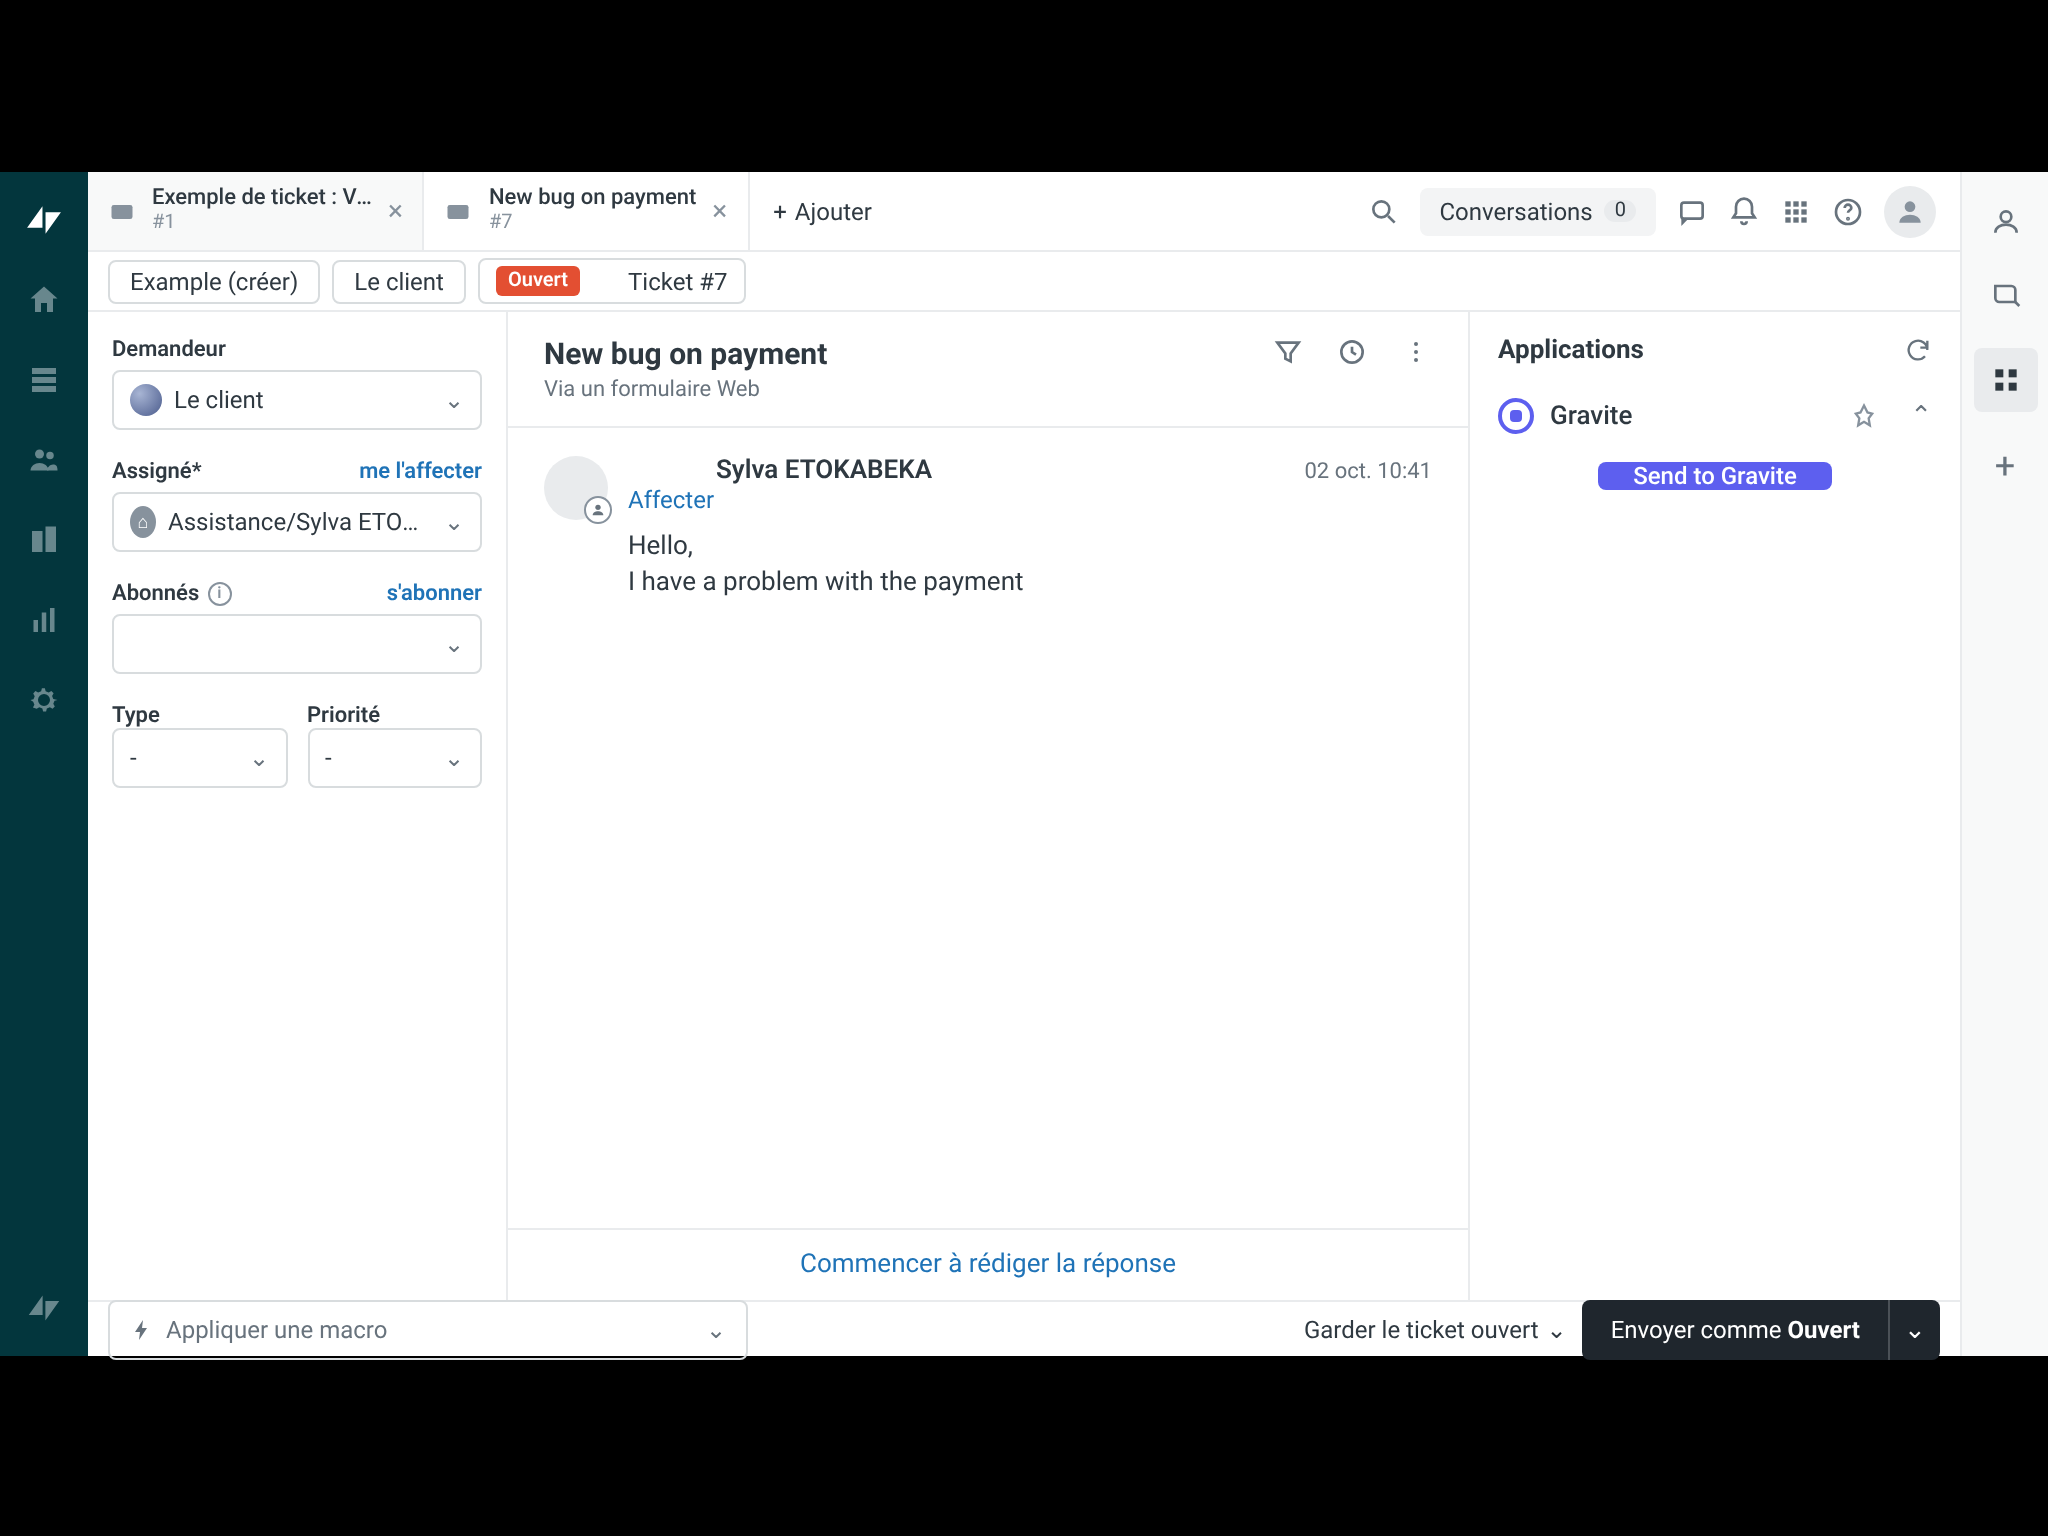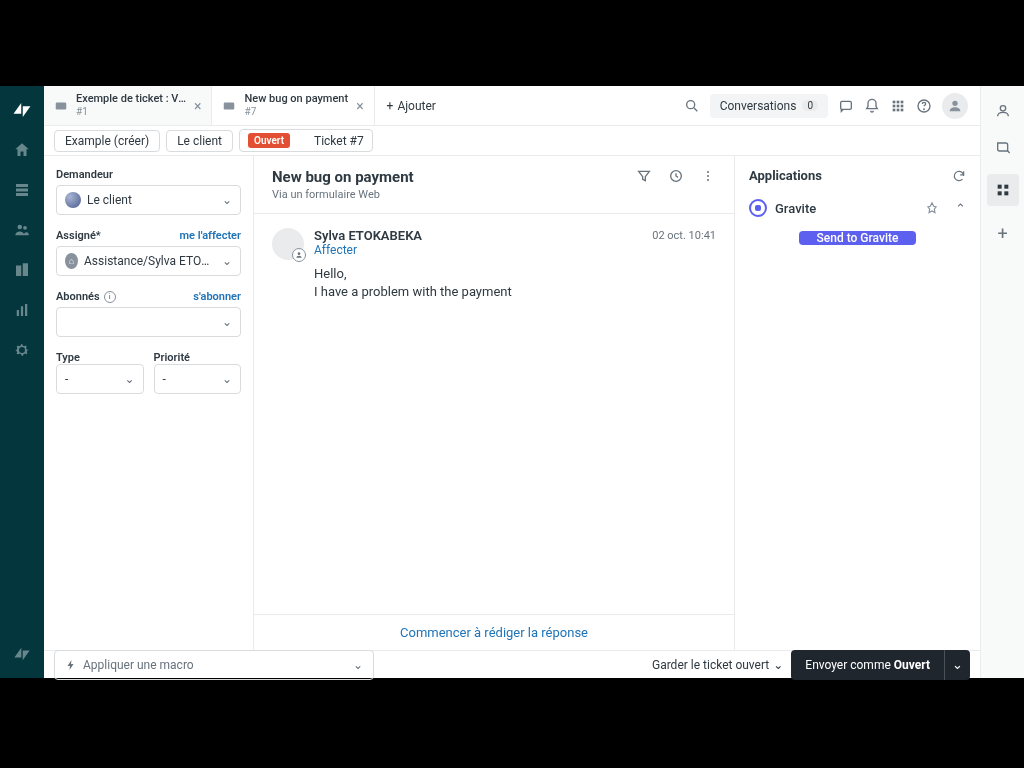--- a/index.html
+++ b/index.html
@@ -56,30 +56,30 @@
 .ticket-title { font-size: 15px; font-weight: 700; color:#2f3941; }
 .ticket-via { font-size: 11px; color:#68737d; margin-top:2px; }
 .head-icons { margin-left:auto; display:flex; gap:16px; color:#68737d; }
 .hic { width:16px; height:16px; cursor:pointer; display:flex; align-items:center; justify-content:center; }
 
 .convo { flex:1; padding: 14px 18px; overflow:auto; }
 .msg { display:flex; gap:10px; }
 .msg-avatar { width:32px; height:32px; border-radius:50%; background:#e9ebed; position:relative; flex-shrink:0; }
 .msg-avatar .sub { position:absolute; right:-2px; bottom:-2px; width:14px; height:14px; border-radius:50%; background:#fff; border:1px solid #87929d; display:flex; align-items:center; justify-content:center; font-size:8px; color:#68737d; }
 .msg-body { flex:1; }
-.msg-head { display:flex; align-items:center; }
+.msg-head { display:flex; align-items:center;margin-left:44px; }
 .msg-author { font-size: 13px; font-weight:600; }
 .msg-time { margin-left:auto; font-size:11px; color:#68737d; }
 .msg-link { font-size:12px; color:#1f73b7; cursor:pointer; }
 .msg-text { font-size:13px; color:#2f3941; margin-top:8px; line-height:1.4; white-space:pre-line; }
 
 .compose-hint { text-align:center; padding: 10px; font-size:13px; color:#1f73b7; cursor:pointer; border-top:1px solid #e9ebed; }
 
 .apps-panel { width: 245px; padding: 12px 14px; }
-.apps-head { display:flex; align-items:flex-end; }
+.apps-head { display:flex; align-items:flex-start; }
 .apps-title { font-size:13px; font-weight:700; }
 .refresh-ic { margin-left:auto; color:#68737d; cursor:pointer; width:14px;height:14px; }
 .app-card { margin-top: 16px; }
 .app-row { display:flex; align-items:center; gap:8px; }
 .app-logo { width:18px; height:18px; border-radius:50%; border:2px solid #5d5fef; display:flex; align-items:center; justify-content:center; }
 .app-logo::after { content:""; width:6px; height:6px; background:#5d5fef; border-radius:2px; }
 .app-name { font-size:13px; font-weight:500; }
 .app-pin { margin-left:auto; color:#87929d; cursor:pointer; }
 .app-chev { color:#68737d; cursor:pointer; margin-left:8px; }
 .app-body { margin-top:14px; display:flex; justify-content:center; }

